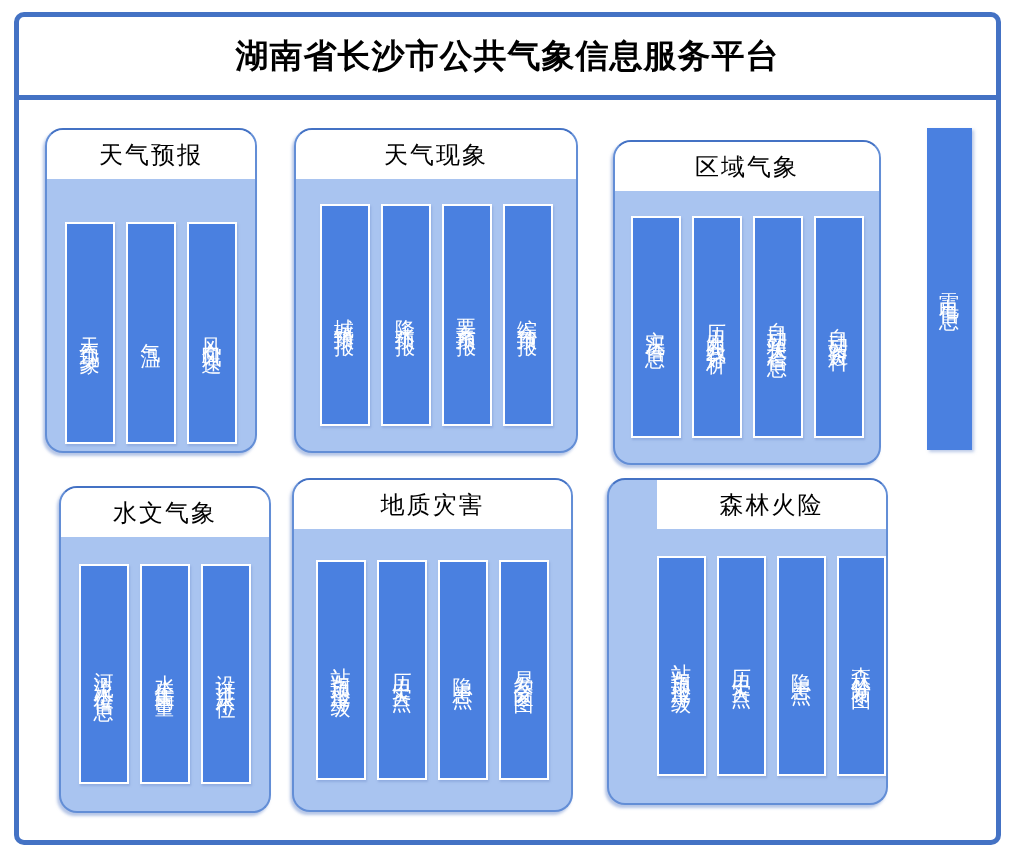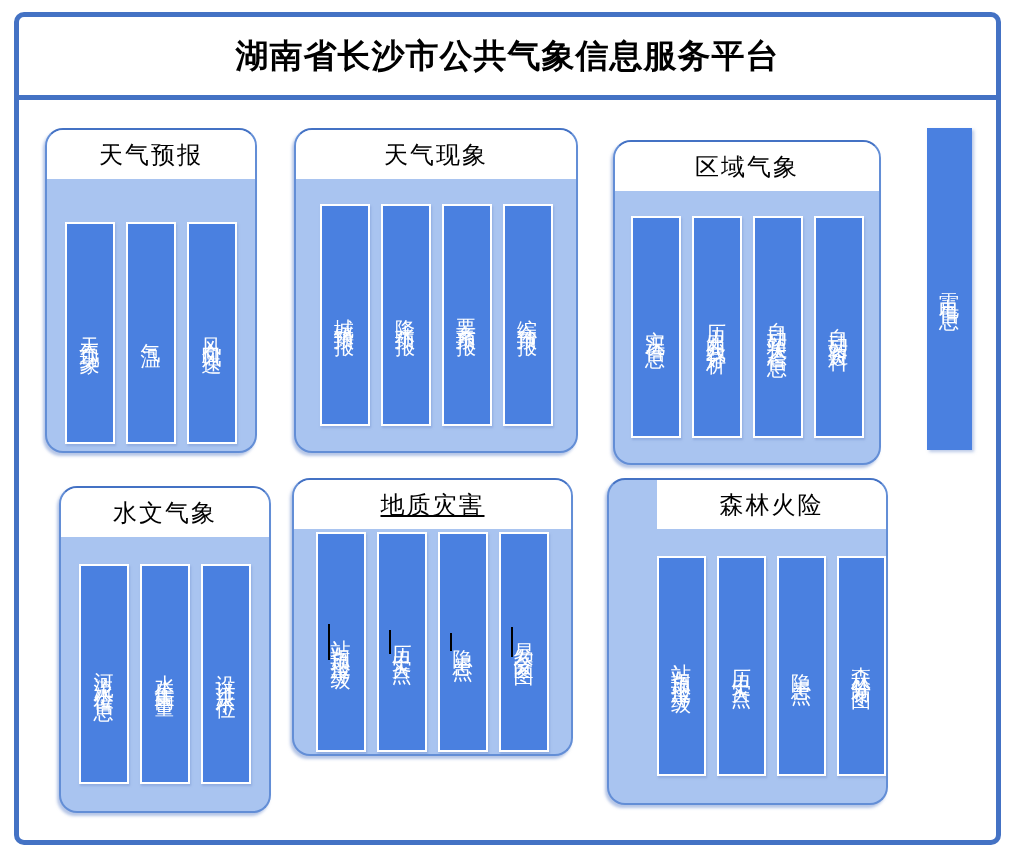--- a/index.html
+++ b/index.html
@@ -61,21 +61,21 @@
     position:absolute;left:908px;top:28px;width:45px;height:322px;
     background:var(--bar-fill);
     box-shadow:2px 2px 3px rgba(120,150,210,.5);
     display:flex;align-items:center;justify-content:center;
   }
   
   .p1{left:26px; top:28px; width:212px;height:325px;gap:36px;}
   .p2{left:275px;top:28px; width:284px;height:325px;}
   .p3{left:594px;top:40px; width:268px;height:325px;}
   .p4{left:40px; top:378px;width:212px;height:327px;margin-top:8px;}
-  .p5{left:273px;top:378px;width:281px;height:278px;text-decoration:underline;}
+  .p5{left:273px;top:378px;width:281px;height:334px;}
   .p6{left:588px;top:378px;width:281px;height:327px;padding-left:48px;}
 </style>
 </head>
 <body>
 
 <div class="frame">
 
   <div class="title-bar">
     <div class="title">湖南省长沙市公共气象信息服务平台</div>
   </div>

